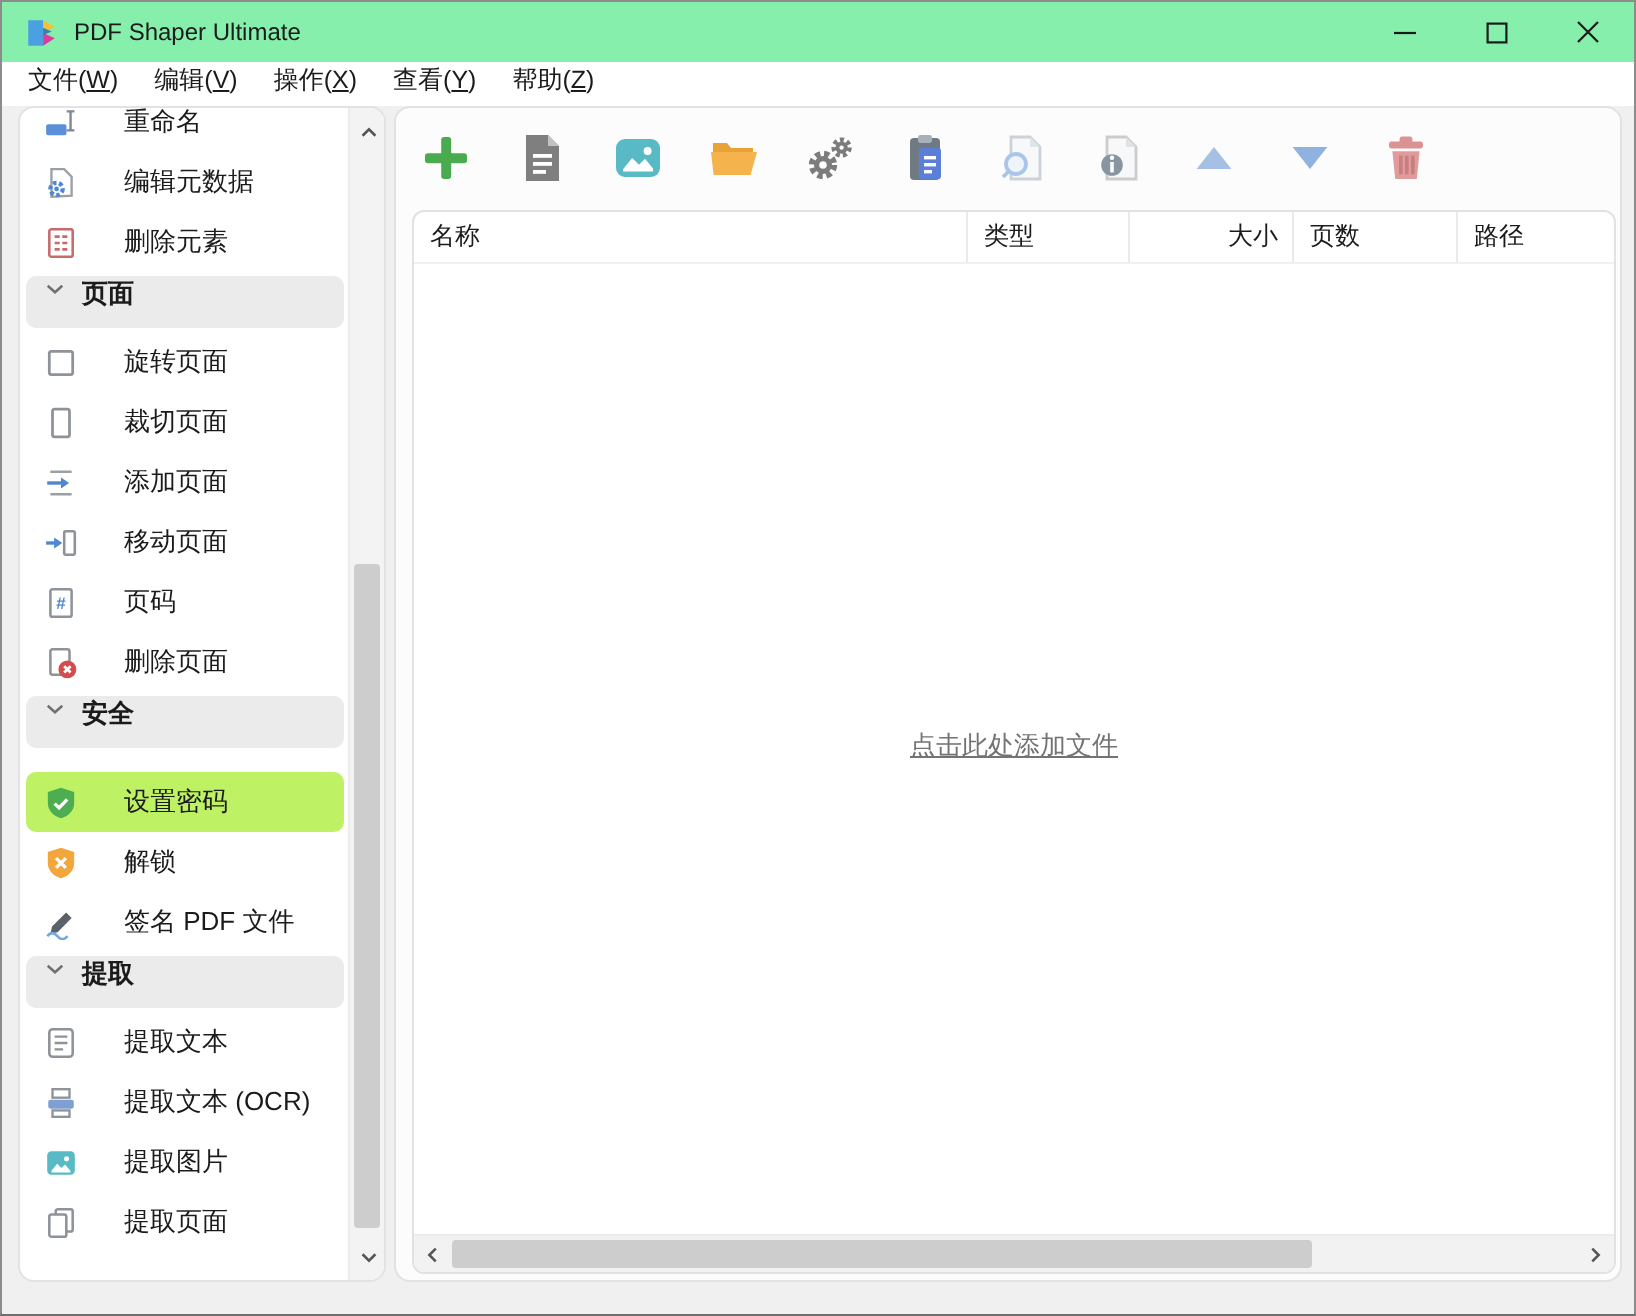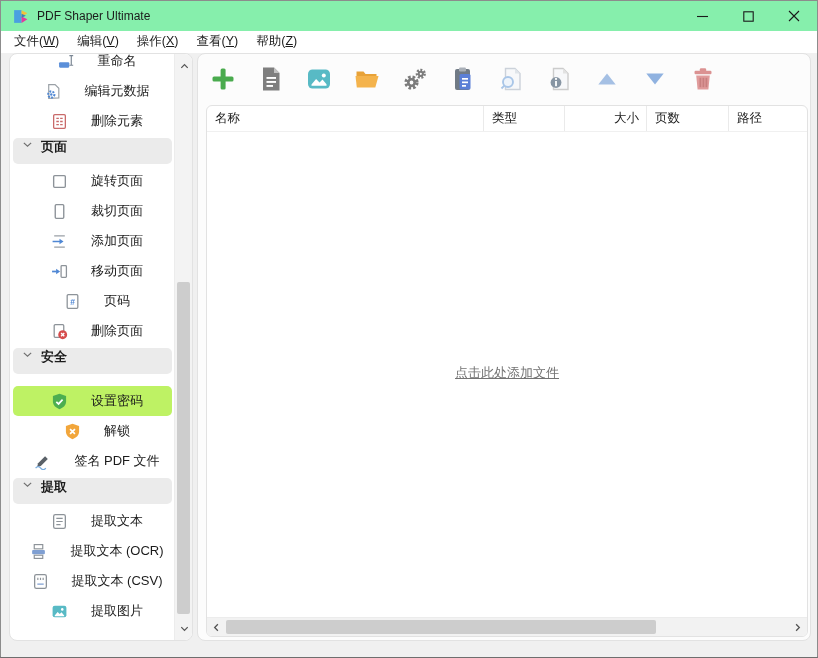--- a/index.html
+++ b/index.html
@@ -8,31 +8,31 @@
   .window { position:relative; width:818px; height:658px; border:1px solid #8c8c8c; border-bottom:2px solid #6e6e6e; background:#f0f0f0; }
 
   
   .titlebar { height:30px; background:#86efac; display:flex; align-items:center; padding-left:11px; }
   .app-icon { width:17px; height:17px; flex:none; }
   .title-text { font-size:12px; margin-left:8px; }
   .win-controls { margin-left:auto; display:flex; height:30px; }
   .win-btn { width:46px; height:30px; display:flex; align-items:center; justify-content:center; cursor:default; }
 
   
-  .menubar { height:22px; background:#fff; display:flex; align-items:center; padding-left:4px; font-size:12.5px; }
+  .menubar { height:22px; background:#fff; display:flex; align-items:flex-end; padding-left:4px; font-size:12.5px; }
   .menu-item { padding:2px 9px 4px 9px; }
   .menu-item u { text-decoration:underline; }
 
   
   .workspace { position:relative; height:604px; background:#f0f0f0; }
 
   
   .sidebar-card { position:absolute; left:8px; top:0; width:184px; height:588px; background:#fff; border:1px solid #e2e2e2; border-radius:8px; overflow:hidden; }
   .sidebar-list { position:absolute; left:0; top:-8px; width:164px; }
-  .side-item { height:30px; display:flex; align-items:center; margin:0 2px 0 3px; padding-left:9px; border-radius:5px; font-size:13px; gap:23px;justify-content:center; }
+  .side-item { height:30px; display:flex; align-items:center; margin:0 2px 0 3px; padding-left:9px; border-radius:5px; font-size:13px; gap:23px; }
   .side-item.selected { background:#bef264;margin-top:12px; }
   .side-item .icn { width:17px; height:17px; flex:none; display:flex; }
   .side-section { height:26px; margin:2px 2px 2px 3px; background:#ebebeb; border-radius:5px; display:flex; align-items:flex-start; padding-left:8px; gap:7px; font-weight:bold; font-size:13px; }
   .side-section .icn { width:13px; height:13px; flex:none; display:flex; }
   .side-scrollbar { position:absolute; right:0; top:0; bottom:0; width:18px; background:#f3f3f3; border-left:1px solid #ececec; border-radius:0 7px 7px 0; }
   .sb-arrow { position:absolute; left:0; width:18px; height:20px; display:flex; align-items:center; justify-content:center; }
   .sb-arrow.up { top:2px; } .sb-arrow.down { bottom:2px; }
   .sb-thumb { position:absolute; left:2px; width:13px; background:#cdcdcd; border-radius:2px; }
 
   
@@ -247,36 +247,35 @@
                 <rect x="4" y="1.5" width="8" height="4" fill="none" stroke="#8d9399" stroke-width="1.1"></rect>
                 <rect x="2" y="6.5" width="12" height="4.2" rx="1" fill="#7f9fd2"></rect>
                 <rect x="4" y="11.5" width="8" height="3" fill="none" stroke="#8d9399" stroke-width="1.1"></rect>
               </svg>
             </span>
             <span>提取文本 (OCR)</span>
           </div>
           <div class="side-item">
             <span class="icn">
               <svg viewBox="0 0 16 16">
-                <rect x="2.5" y="1.5" width="11" height="13" rx="1.6" fill="none" stroke="#8d9399" stroke-width="1.2"></rect>
-                <path d="M5.5 4.5v2M8 4.5v2M10.5 4.5v2" stroke="#8d9399" stroke-width="1.1"></path>
-                <path d="M5 10.5h6" stroke="#7f9fd2" stroke-width="1.3"></path>
-              </svg>
-            </span>
-            <span>提取文本 (CSV)</span>
-          </div>
-          <div class="side-item">
-            <span class="icn">
-              <svg viewBox="0 0 16 16">
                 <rect x="1.5" y="2.5" width="13" height="11" rx="2" fill="#58bac5"></rect>
                 <circle cx="10.6" cy="6" r="1.2" fill="#fff"></circle>
                 <path d="M3.5 11.7l2.7-3.3 2 2 1.7-1.7 2.5 3v.8H3.5z" fill="#fff"></path>
               </svg>
             </span>
             <span>提取图片</span>
+          </div>
+          <div class="side-item">
+            <span class="icn">
+              <svg viewBox="0 0 16 16">
+                <rect x="5.5" y="1.5" width="8" height="10.5" rx="1" fill="none" stroke="#8d9399" stroke-width="1.2"></rect>
+                <rect x="2.5" y="4" width="8" height="10.5" rx="1" fill="#fff" stroke="#8d9399" stroke-width="1.2"></rect>
+              </svg>
+            </span>
+            <span>提取页面</span>
           </div>
         </div>
       <div class="side-scrollbar">
         <div class="sb-arrow up">
             <svg width="11" height="11" viewBox="0 0 12 12">
               <path d="M2.5 7.5L6 4l3.5 3.5" stroke="#555" stroke-width="1.4" fill="none"></path>
             </svg>
           </div>
         <div class="sb-thumb" style="top:228px;height:332px;"></div>
         <div class="sb-arrow down">

